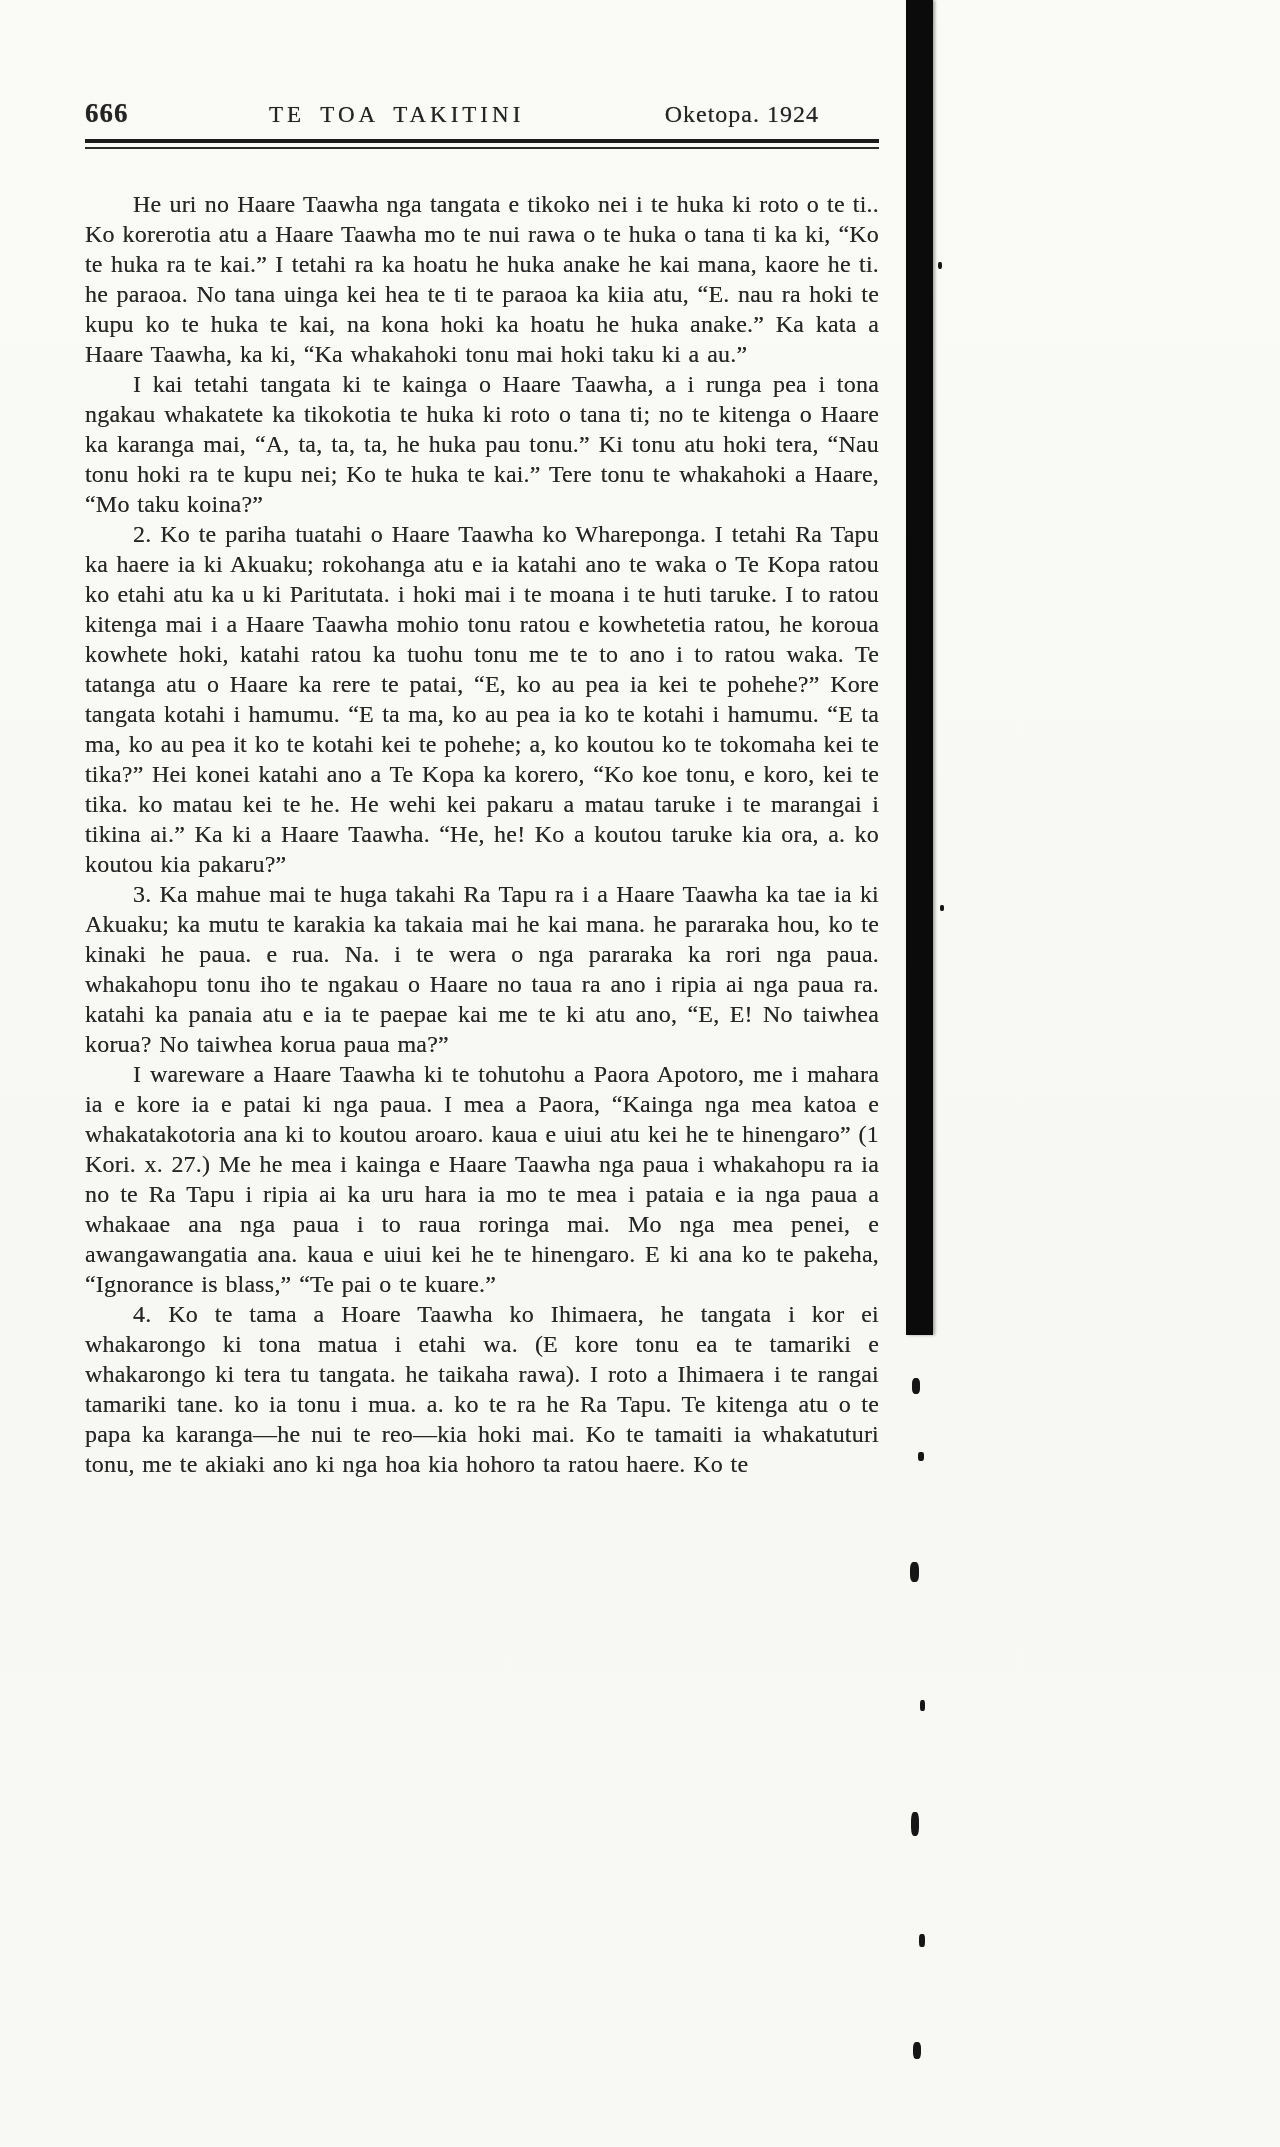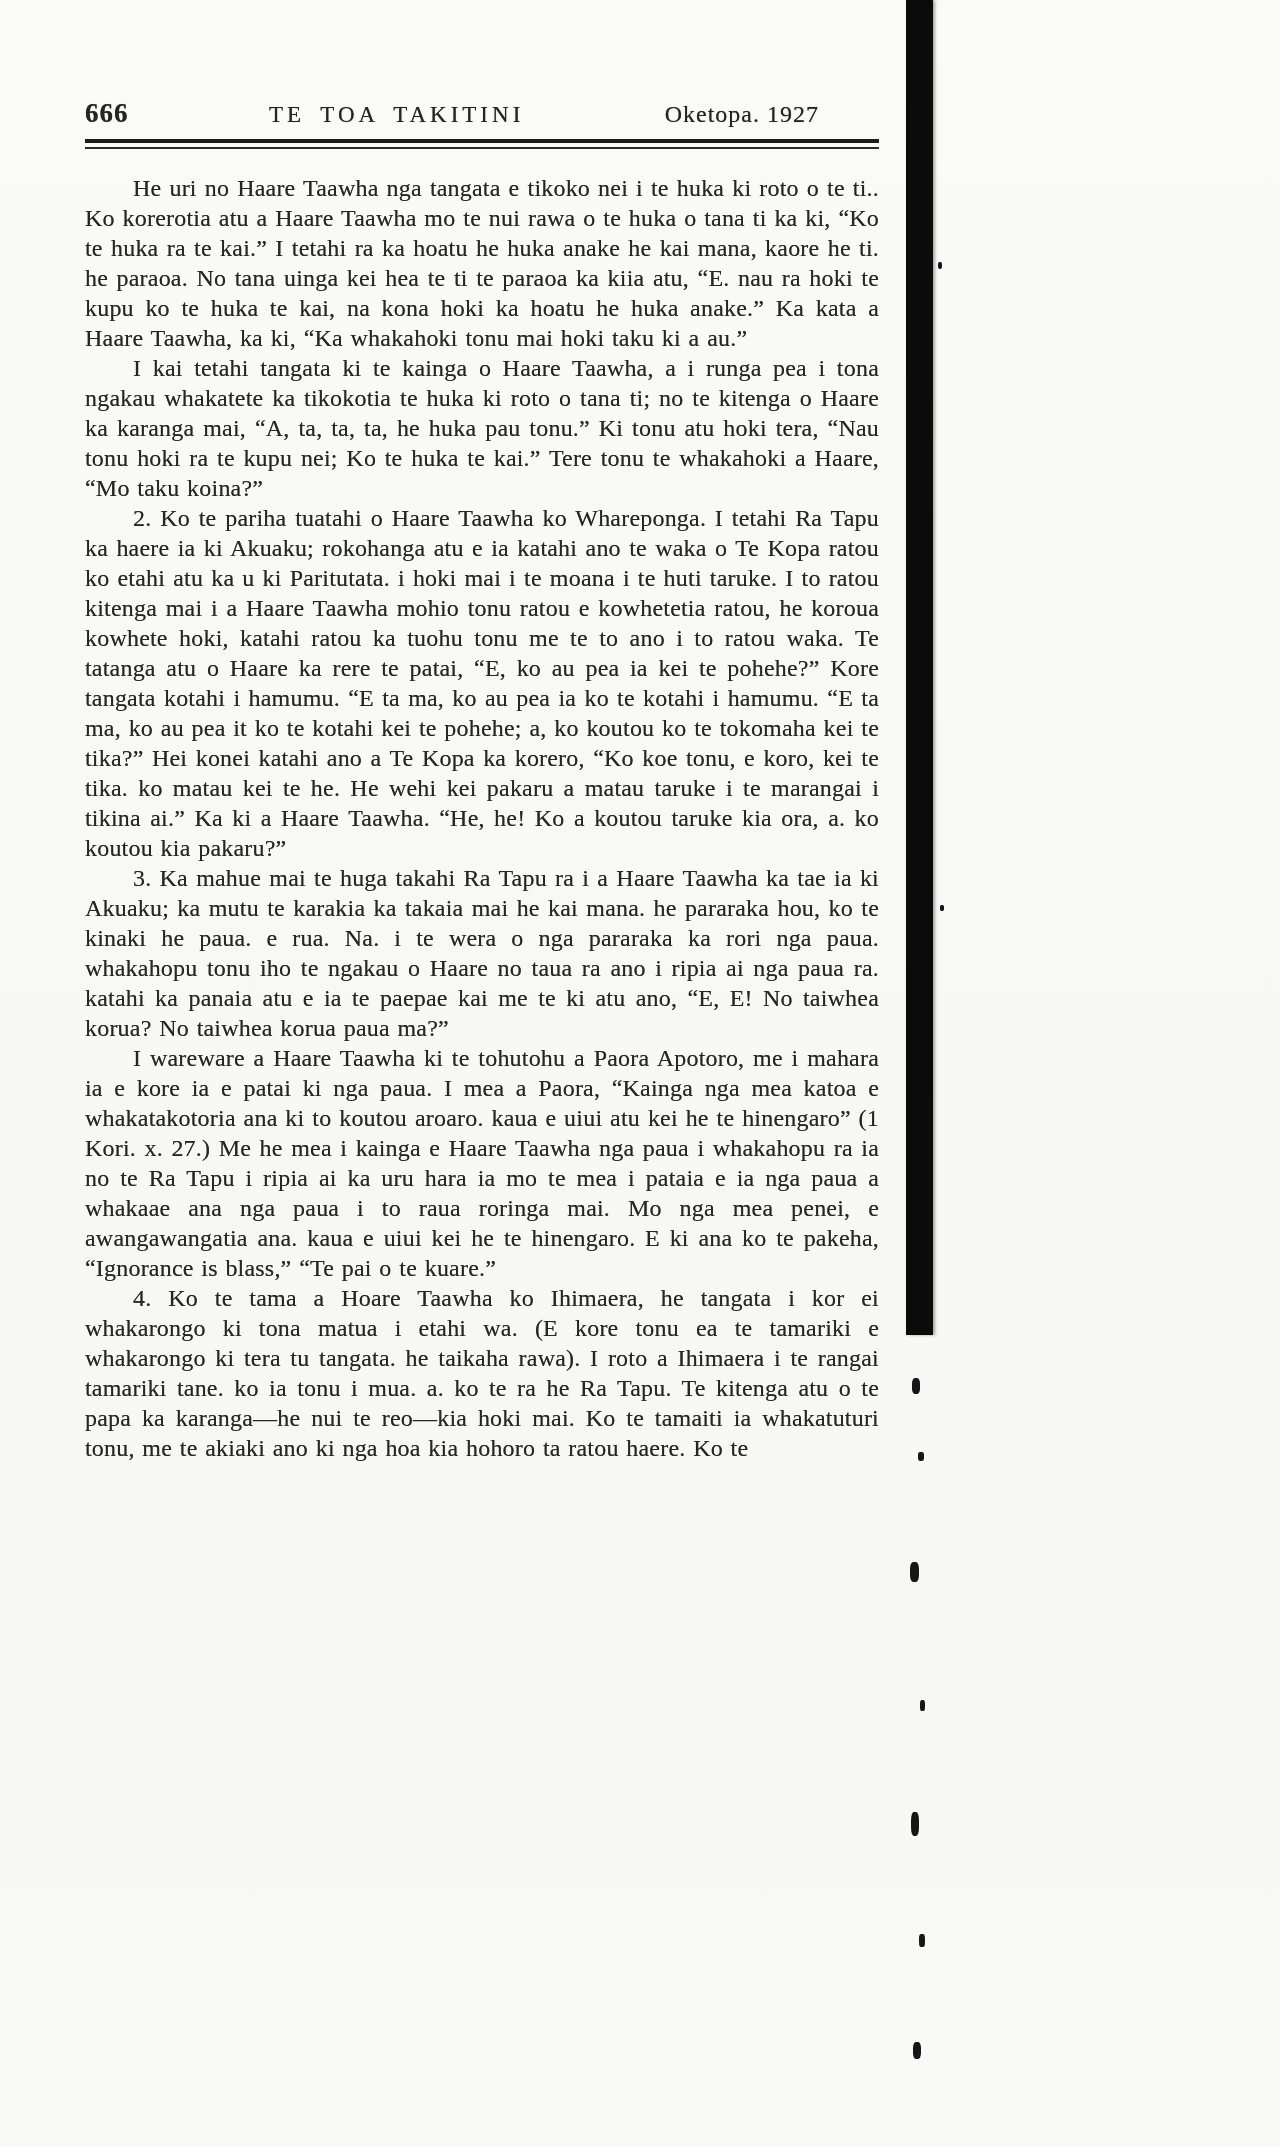--- a/index.html
+++ b/index.html
@@ -47,21 +47,21 @@
     letter-spacing: 1px;
     padding-right: 60px;
   }
   .rule {
     margin-top: 10px;
     height: 4px;
     border-top: 4px solid #1c1c1c;
     border-bottom: 2px solid #2a2a2a;
   }
   .body-text {
-    margin-top: 24px;
+    margin-top: 40px;
     font-size: 24px;
     line-height: 30px;
     text-align: justify;
     letter-spacing: 0.2px;
     word-spacing: 1.5px;
     color: #262626;
     text-shadow: 0 0 0.6px rgba(25,25,25,0.55);
   }
   .body-text p {
     margin: 0;
@@ -95,21 +95,21 @@
 </head>
 <body>
 
 <div class="page">
 
   <div class="content">
 
     <div class="header">
       <span class="page-number">666</span>
       <span class="journal-title">TE TOA TAKITINI</span>
-      <span class="issue-date">Oketopa. 1927</span>
+      <span class="issue-date">Oketopa. 1924</span>
     </div>
 
     <div class="rule"></div>
 
     <div class="body-text">
       <p>He uri no Haare Taawha nga tangata e tikoko nei i te huka ki roto o te ti.. Ko korerotia atu a Haare Taawha mo te nui rawa o te huka o tana ti ka ki, “Ko te huka ra te kai.”  I tetahi ra ka hoatu he huka anake he kai mana, kaore he ti. he paraoa.  No tana uinga kei hea te ti te paraoa ka kiia atu, “E. nau ra hoki te kupu ko te huka te kai, na kona hoki ka hoatu he huka anake.” Ka kata a Haare Taawha, ka ki, “Ka whakahoki tonu mai hoki taku ki a au.”</p>
       <p>I kai tetahi tangata ki te kainga o Haare Taawha, a i runga pea i tona ngakau whakatete ka tikokotia te huka ki roto o tana ti; no te kitenga o Haare ka karanga mai, “A, ta, ta, ta, he huka pau tonu.”  Ki tonu atu hoki tera, “Nau tonu hoki ra te kupu nei; Ko te huka te kai.”  Tere tonu te whakahoki a Haare, “Mo taku koina?”</p>
       <p>2. Ko te pariha tuatahi o Haare Taawha ko Whareponga. I tetahi Ra Tapu ka haere ia ki Akuaku; rokohanga atu e ia katahi ano te waka o Te Kopa ratou ko etahi atu ka u ki Paritutata. i hoki mai i te moana i te huti taruke.  I to ratou kitenga mai i a Haare Taawha mohio tonu ratou e kowhetetia ratou, he koroua kowhete hoki, katahi ratou ka tuohu tonu me te to ano i to ratou waka.  Te tatanga atu o Haare ka rere te patai, “E, ko au pea ia kei te pohehe?”  Kore tangata kotahi i hamumu.  “E ta ma, ko au pea ia ko te kotahi i hamumu.  “E ta ma, ko au pea it ko te kotahi kei te pohehe; a, ko koutou ko te tokomaha kei te tika?”  Hei konei katahi ano a Te Kopa ka korero, “Ko koe tonu, e koro, kei te tika. ko matau kei te he. He wehi kei pakaru a matau taruke i te marangai i tikina ai.” Ka ki a Haare Taawha. “He, he!  Ko a koutou taruke kia ora, a. ko koutou kia pakaru?”</p>
       <p>3. Ka mahue mai te huga takahi Ra Tapu ra i a Haare Taawha ka tae ia ki Akuaku; ka mutu te karakia ka takaia mai he kai mana. he pararaka hou, ko te kinaki he paua. e rua.  Na. i te wera o nga pararaka ka rori nga paua. whakahopu tonu iho te ngakau o Haare no taua ra ano i ripia ai nga paua ra. katahi ka panaia atu e ia te paepae kai me te ki atu ano, “E, E!  No taiwhea korua?  No taiwhea korua paua ma?”</p>
       <p>I wareware a Haare Taawha ki te tohutohu a Paora Apotoro, me i mahara ia e kore ia e patai ki nga paua.  I mea a Paora, “Kainga nga mea katoa e whakatakotoria ana ki to koutou aroaro. kaua e uiui atu kei he te hinengaro” (1 Kori. x. 27.) Me he mea i kainga e Haare Taawha nga paua i whakahopu ra ia no te Ra Tapu i ripia ai ka uru hara ia mo te mea i pataia e ia nga paua a whakaae ana nga paua i to raua roringa mai.  Mo nga mea penei, e awangawangatia ana. kaua e uiui kei he te hinengaro.  E ki ana ko te pakeha, “Ignorance is blass,” “Te pai o te kuare.”</p>

